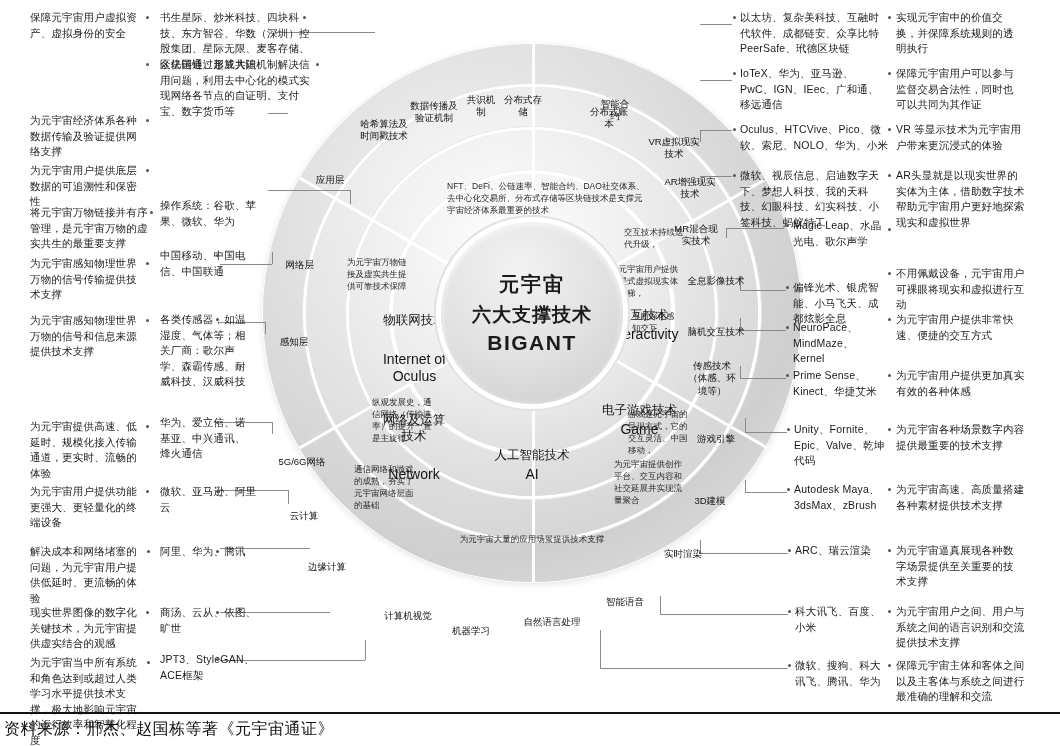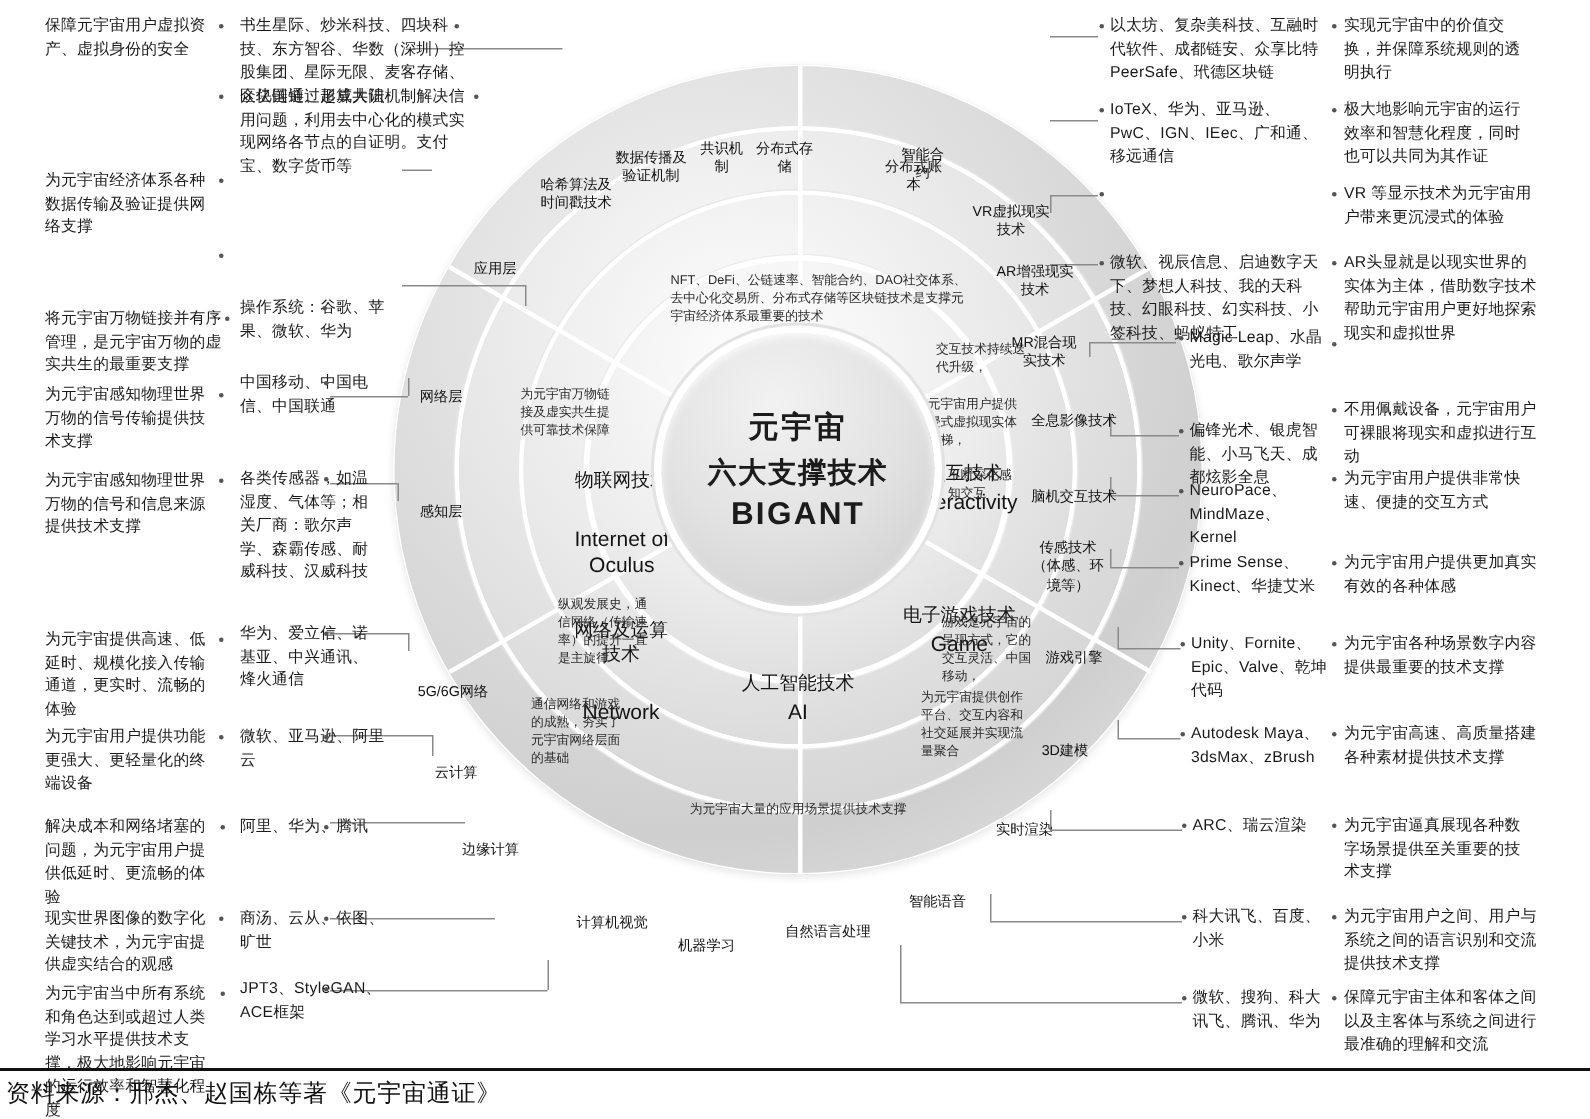--- a/index.html
+++ b/index.html
@@ -224,21 +224,21 @@
     <div class="seg-label" style="left:426px; top:487px; width:44px; z-index:5;">3D建模</div>
     <div class="seg-label" style="left:398px; top:540px; width:46px; z-index:5;">实时渲染</div>
     <div class="seg-label" style="left:340px; top:588px; width:46px; z-index:5;">智能语音</div>
     <div class="seg-label" style="left:258px; top:608px; width:64px; z-index:5;">自然语言处理</div>
     <div class="seg-label" style="left:184px; top:617px; width:50px; z-index:5;">机器学习</div>
     <div class="seg-label" style="left:114px; top:602px; width:64px; z-index:5;">计算机视觉</div>
     <div class="seg-label" style="left:40px; top:553px; width:50px; z-index:5;">边缘计算</div>
     <div class="seg-label" style="left:22px; top:502px; width:40px; z-index:5;">云计算</div>
     <div class="seg-label" style="left:10px; top:428px; width:60px; z-index:5;margin-top:20px;">5G/6G网络</div>
     <div class="seg-label" style="left:12px; top:328px; width:40px; z-index:5;">感知层</div>
-    <div class="seg-label" style="left:12px; top:251px; width:40px; z-index:5;">网络层</div>
+    <div class="seg-label" style="left:12px; top:251px; width:40px; z-index:5;text-align:right;">网络层</div>
     <div class="seg-label" style="left:48px; top:166px; width:40px; z-index:5;">应用层</div>
   </div>
 
   <div class="leader" style="left:268px; top:190px; width:82px;"></div>
   <div class="leader-v" style="left:350px; top:190px; height:14px;"></div>
   <div class="leader" style="left:268px; top:113px; width:20px;"></div>
   <div class="leader" style="left:220px; top:264px; width:52px;"></div>
   <div class="leader-v" style="left:272px; top:252px; height:12px;"></div>
   <div class="leader" style="left:220px; top:322px; width:45px;"></div>
   <div class="leader-v" style="left:265px; top:322px; height:12px;"></div>
@@ -277,20 +277,21 @@
   <div class="leader-v" style="left:600px; top:630px; height:38px;"></div>
 
   <div class="note" style="left:30px; top:10px; width:112px;">保障元宇宙用户虚拟资产、虚拟身份的安全</div>
   <div class="bullet" style="left:146px; top:16px;"></div>
 
   <div class="bullet" style="left:146px; top:63px;"></div>
 
   <div class="note" style="left:30px; top:113px; width:112px;">为元宇宙经济体系各种数据传输及验证提供网络支撑</div>
   <div class="bullet" style="left:146px; top:119px;"></div>
 
+  <div class="note" style="left:30px; top:163px; width:112px;">为元宇宙用户提供底层数据的可追溯性和保密性</div>
   <div class="bullet" style="left:146px; top:169px;"></div>
 
   <div class="note" style="left:30px; top:205px; width:118px;">将元宇宙万物链接并有序管理，是元宇宙万物的虚实共生的最重要支撑</div>
   <div class="bullet" style="left:150px; top:211px;"></div>
 
   <div class="note" style="left:30px; top:256px; width:112px;">为元宇宙感知物理世界万物的信号传输提供技术支撑</div>
   <div class="bullet" style="left:146px; top:262px;"></div>
 
   <div class="note" style="left:30px; top:313px; width:112px;">为元宇宙感知物理世界万物的信号和信息来源提供技术支撑</div>
   <div class="bullet" style="left:146px; top:319px;"></div>
@@ -340,20 +341,21 @@
   <div class="note" style="left:160px; top:652px; width:98px;">JPT3、StyleGAN、ACE框架</div>
   <div class="bullet" style="left:216px; top:658px;"></div>
 
   <div class="bullet" style="left:733px; top:16px;"></div>
   <div class="note" style="left:740px; top:10px; width:145px;">以太坊、复杂美科技、互融时代软件、成都链安、众享比特PeerSafe、玳德区块链</div>
 
   <div class="bullet" style="left:733px; top:72px;"></div>
   <div class="note" style="left:740px; top:66px; width:145px;">IoTeX、华为、亚马逊、PwC、IGN、IEec、广和通、移远通信</div>
 
   <div class="bullet" style="left:733px; top:128px;"></div>
+  <div class="note" style="left:740px; top:122px; width:150px;">Oculus、HTCVive、Pico、微软、索尼、NOLO、华为、小米</div>
 
   <div class="bullet" style="left:733px; top:174px;"></div>
   <div class="note" style="left:740px; top:168px; width:145px;">微软、视辰信息、启迪数字天下、梦想人科技、我的天科技、幻眼科技、幻实科技、小签科技、蚂蚁特工</div>
 
   <div class="bullet" style="left:786px; top:224px;"></div>
   <div class="note" style="left:793px; top:218px; width:90px;">Magic Leap、水晶光电、歌尔声学</div>
 
   <div class="bullet" style="left:786px; top:286px;"></div>
   <div class="note" style="left:793px; top:280px; width:92px;">偏锋光术、银虎智能、小马飞天、成都炫影全息</div>
 
@@ -375,21 +377,21 @@
   <div class="bullet" style="left:788px; top:610px;"></div>
   <div class="note" style="left:795px; top:604px; width:88px;">科大讯飞、百度、小米</div>
 
   <div class="bullet" style="left:788px; top:664px;"></div>
   <div class="note" style="left:795px; top:658px; width:90px;">微软、搜狗、科大讯飞、腾讯、华为</div>
 
   <div class="bullet" style="left:888px; top:16px;"></div>
   <div class="note" style="left:896px; top:10px; width:128px;">实现元宇宙中的价值交换，并保障系统规则的透明执行</div>
 
   <div class="bullet" style="left:888px; top:72px;"></div>
-  <div class="note" style="left:896px; top:66px; width:128px;">极大地影响元宇宙的运行效率和智慧化程度，同时也可以共同为其作证</div>
+  <div class="note" style="left:896px; top:66px; width:128px;">保障元宇宙用户可以参与监督交易合法性，同时也可以共同为其作证</div>
 
   <div class="bullet" style="left:888px; top:128px;"></div>
   <div class="note" style="left:896px; top:122px; width:130px;">VR 等显示技术为元宇宙用户带来更沉浸式的体验</div>
 
   <div class="bullet" style="left:888px; top:174px;"></div>
   <div class="note" style="left:896px; top:168px; width:130px;">AR头显就是以现实世界的实体为主体，借助数字技术帮助元宇宙用户更好地探索现实和虚拟世界</div>
 
   <div class="bullet" style="left:888px; top:228px;"></div>
 
   <div class="bullet" style="left:888px; top:272px;"></div>

